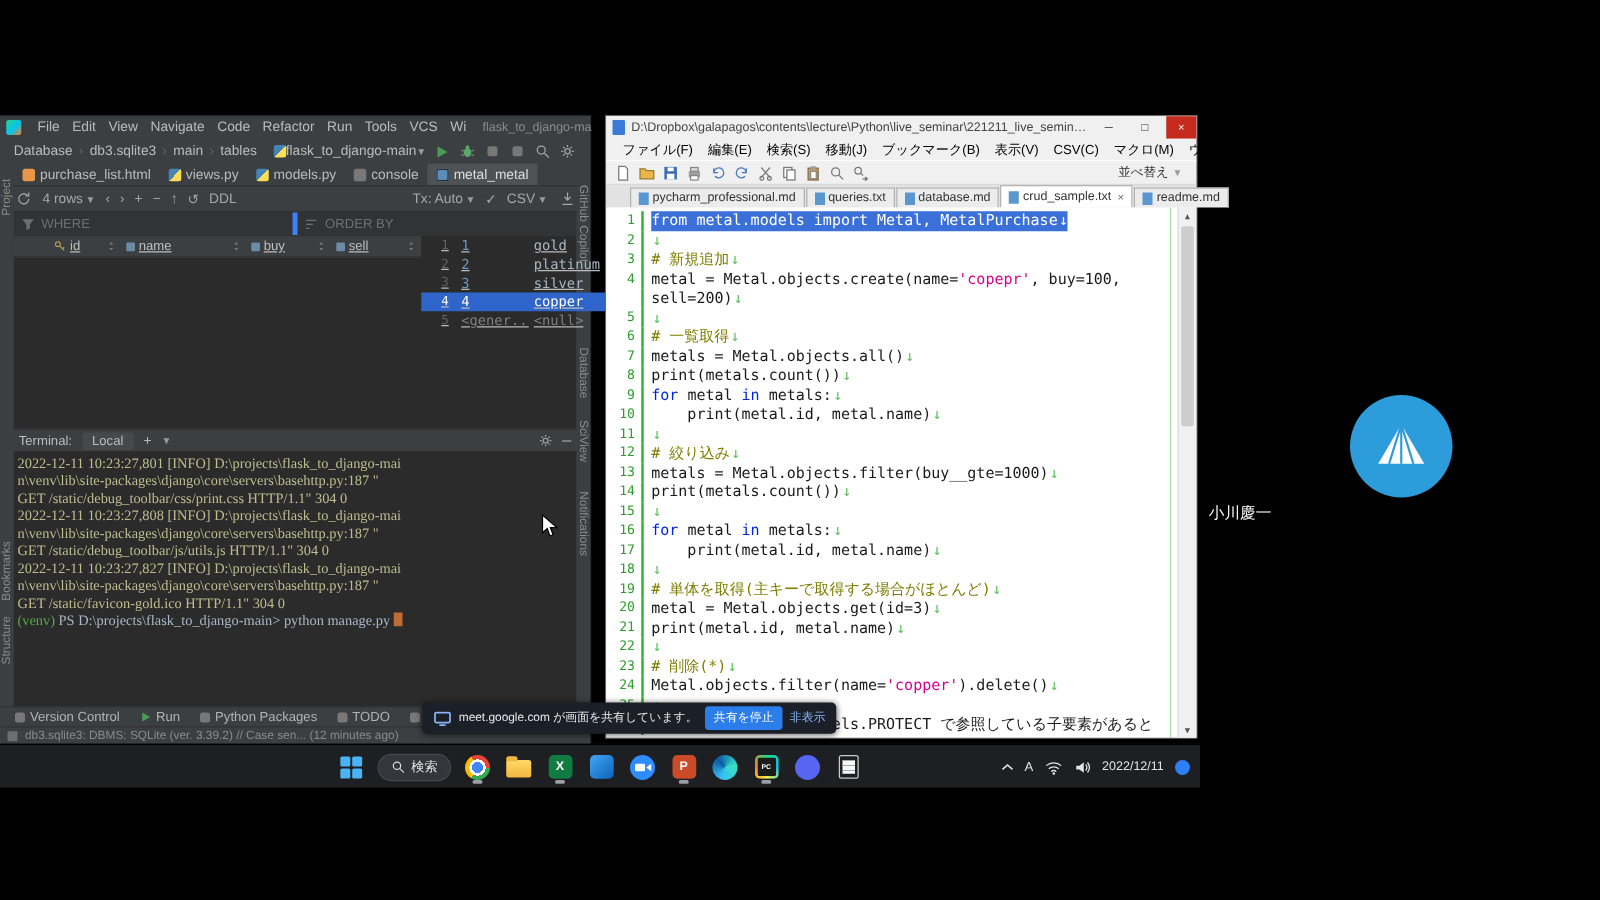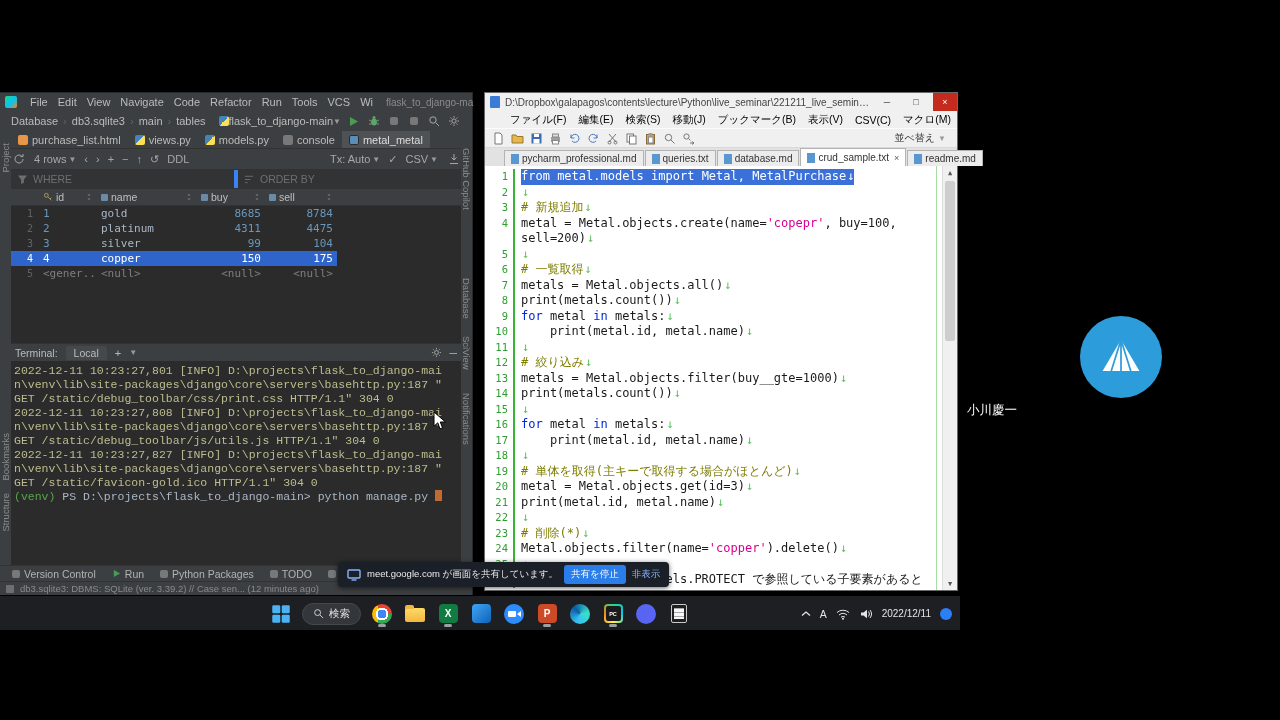--- a/index.html
+++ b/index.html
@@ -31,21 +31,21 @@
   .tico-py { background:linear-gradient(135deg,#4584b6 50%,#ffde57 50%); }
   .tico-con { background:#787878; }
   .tico-tbl { background:#5a8db8; box-shadow:inset 0 0 0 1px #2b2b2b; }
   .pc-gridbar { height:20px; display:flex; align-items:center; gap:8px; color:#a7a7a7; flex:none; }
   .gb-group { display:flex; align-items:center; gap:2px; }
   .gsym { color:#a7a7a7; font-size:11px; }
   .gb-right { margin-left:auto; display:flex; align-items:center; gap:8px; }
   .pc-filter { height:20px; display:flex; background:#313335; border-top:1px solid #323232; border-bottom:1px solid #323232; flex:none; }
   .fhalf { flex:1; display:flex; align-items:center; gap:5px; padding:0 6px; color:#6f6f6f; font-size:10.5px; }
   .fhalf:first-child { border-right:4px solid #3b82f6; }
-  .grid-area { flex:1; background:#2b2b2b; min-height:0; display:flex; flex-direction:column; }
+  .grid-area { flex:1; background:#2b2b2b; min-height:0; display:flex; flex-direction:row;text-decoration:underline; }
   .ghead { display:flex; height:17px; background:#3c3f41; border-bottom:1px solid #323232; color:#bfbfbf; font-size:10.5px; flex:none; }
   .gh { display:flex; align-items:center; gap:3px; padding:0 4px; height:100%; }
   .gh-gut { width:28px; }
   .gh-id { width:58px; } .gh-name { width:100px; } .gh-buy { width:68px; } .gh-sell { width:72px; }
   .ghl { white-space:nowrap; }
   .sortico { margin-left:auto; display:flex; }
   .colico { width:7px; height:7px; background:#6a8aa5; border-radius:1px; flex:none; }
   .grow { display:flex; height:15px; line-height:15px; font-family:"DejaVu Sans Mono","Liberation Mono",monospace; font-size:11px; width:326px; }
   .c-gut { width:28px; text-align:right; color:#606366; padding-right:6px; font-size:10px; flex:none; }
   .gcell { padding:0 4px; overflow:hidden; white-space:nowrap; flex:none; }
@@ -54,21 +54,21 @@
   .c-buy { width:68px; text-align:right; color:#6897bb; }
   .c-sell { width:72px; text-align:right; color:#6897bb; }
   .grow.selected { background:#2f65ca; }
   .grow.selected .gcell, .grow.selected .c-gut { color:#fff; }
   .ph { color:#7f7f7f !important; }
   .terminal { height:222px; display:flex; flex-direction:column; flex:none; }
   .term-head { height:18px; background:#3c3f41; display:flex; align-items:center; gap:8px; font-size:10.5px; color:#bbb; padding:0 4px; border-top:1px solid #323232; flex:none; }
   .term-tab { padding:1px 8px; background:#46494b; border-radius:2px; }
   .term-plus { font-size:11px; }
   .term-right { margin-left:auto; display:flex; align-items:center; gap:8px; }
-  .term-body { flex:1; background:#2b2b2b; font-family:Liberation Mono, monospace; font-size:11.5px; line-height:14px; white-space:pre; overflow:hidden; padding:3px 0 0 3px; color:#a9b7c6; }
+  .term-body { flex:1; background:#2b2b2b; font-family:Liberation Serif, serif; font-size:11.5px; line-height:14px; white-space:pre; overflow:hidden; padding:3px 0 0 3px; color:#a9b7c6; }
   .ts-log { color:#bdbd8f; } .ts-venv { color:#57a64a; } .ts-pl { color:#a9b7c6; }
   .tcursor { display:inline-block; width:7px; height:11px; background:#bf6b32; vertical-align:-1px; }
   .pc-statusbar { height:16px; display:flex; align-items:center; gap:16px; padding:0 12px; border-top:1px solid #323232; font-size:10.5px; color:#b2b2b2; flex:none; }
   .sbitem { display:flex; align-items:center; gap:4px; white-space:nowrap; }
   .sbico { width:8px; height:8px; background:#787878; border-radius:2px; display:inline-block; }
   .pc-statusline { height:14px; display:flex; align-items:center; gap:6px; padding:0 6px; font-size:9.5px; color:#8a8a8a; border-top:1px solid #323232; flex:none; white-space:nowrap; overflow:hidden; }
   .slico { width:8px; height:8px; background:#6e6e6e; border-radius:1px; flex:none; }
   #stripe-left, #stripe-right { position:absolute; top:18px; bottom:30px; width:11px; }
   #stripe-left { left:0; } #stripe-right { right:0; }
   .vlabel { position:absolute; font-size:9.5px; color:#8c8c8c; white-space:nowrap; }
@@ -82,21 +82,21 @@
   #stripe-right .vlabel:nth-child(3){ top:225px; }
   #stripe-right .vlabel:nth-child(4){ top:282px; }
 
   
   #mery { position:absolute; left:485px; top:93px; width:472px; height:497px; background:#f0f0f0; display:flex; flex-direction:column; box-shadow:0 0 0 1px #6a6a6a; }
   .m-titlebar { height:18px; display:flex; align-items:center; gap:5px; padding-left:5px; background:#f0f0f0; font-size:10px; color:#444; flex:none; }
   .m-ico { width:10px; height:12px; background:#3a7bd5; border-radius:1px; flex:none; }
   .m-title { overflow:hidden; white-space:nowrap; text-overflow:ellipsis; flex:1; }
   .m-btn { width:24px; height:18px; display:flex; align-items:center; justify-content:center; font-size:9px; color:#333; flex:none; }
   .m-btn.close { background:#c42b1c; color:#fff; }
-  .m-menubar { height:17px; display:flex; align-items:center; padding-left:19px; font-size:10.5px; background:#f0f0f0; flex:none; }
+  .m-menubar { height:17px; display:flex; align-items:center; padding-left:7px; font-size:10.5px; background:#f0f0f0; flex:none; }
   .mmenu { padding:0 6px; white-space:nowrap; }
   .m-toolbar { height:20px; display:flex; align-items:center; gap:2px; padding:0 5px; background:#f0f0f0; border-top:1px solid #fbfbfb; border-bottom:1px solid #d9d9d9; flex:none; }
   .mt-ico { width:17px; height:17px; display:flex; align-items:center; justify-content:center; }
   .m-sort { margin-left:auto; display:flex; align-items:center; gap:3px; font-size:10px; color:#333; padding-right:6px; }
   .m-tabbar { height:18px; display:flex; align-items:flex-end; padding-left:19px; background:#e2e2e2; flex:none; }
   .mtab { display:flex; align-items:center; gap:3px; padding:0 6px; font-size:10px; margin-right:1px; height:16px; background:#ececec; border:1px solid #b3b3b3; border-bottom:none; white-space:nowrap; color:#333; }
   .mtab.active { background:#fff; height:18px;margin-top:20px; }
   .mtico { width:8px; height:10px; background:#5a96d0; flex:none; }
   .mtx { color:#666; font-size:9px; margin-left:2px; }
   .m-editor { flex:1; background:#fff; display:flex; position:relative; min-height:0; font-family:"DejaVu Sans Mono","Liberation Mono",monospace; font-size:12px; }

